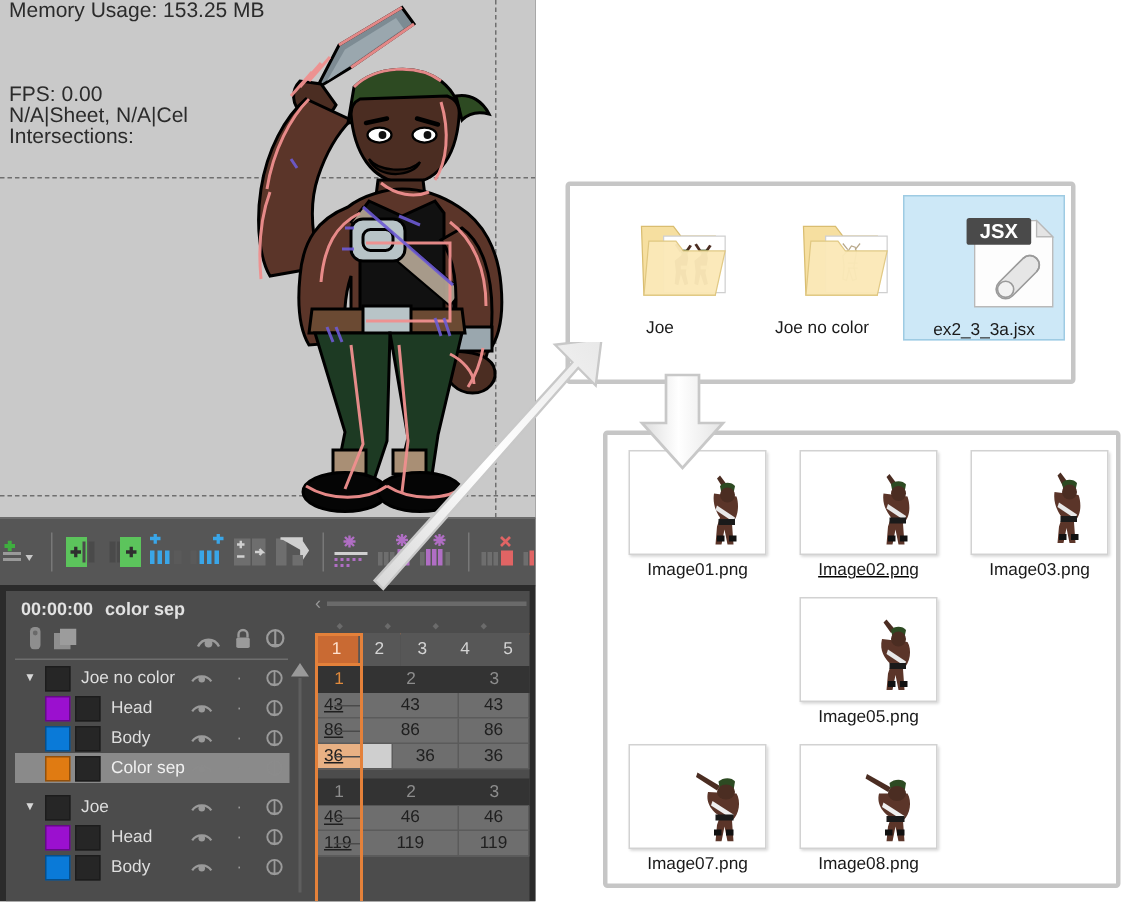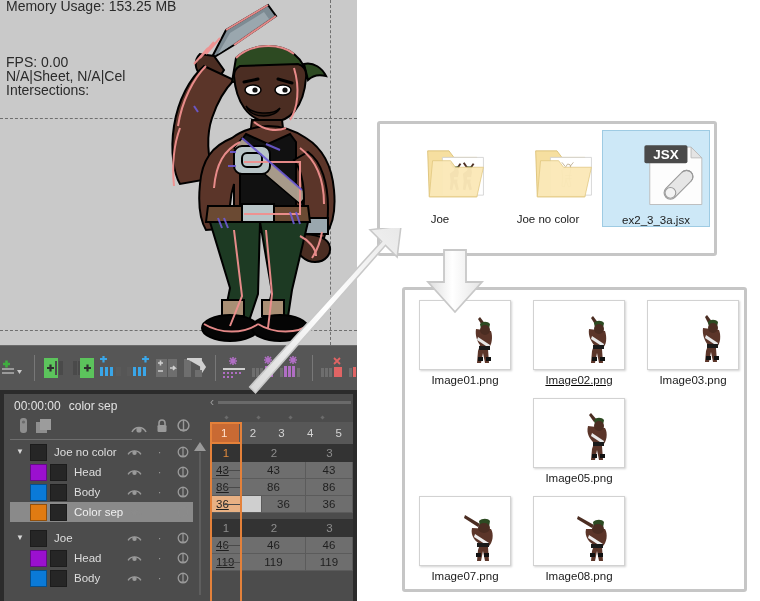--- a/index.html
+++ b/index.html
@@ -82,20 +82,21 @@
   }
   #xsheet-panel {
     position: absolute; left: 4px; top: 4px;
     width: 349px; height: 207px;
     background: #4c4c4c;
   }
   #xs-title {
     position: absolute; left: 10px; top: 5px;
     color: #e2e2e2; font-size: 12px;
     white-space: nowrap;
+    font-weight: bold;
   }
   #xs-title .tc { letter-spacing: 0px; }
   #xs-title .name { margin-left: 8px; }
 
   #xs-toolrow {
     position: absolute; left: 0; top: 22px;
     width: 189px; height: 19px;
   }
   .xs-ticon { position: absolute; }
 

